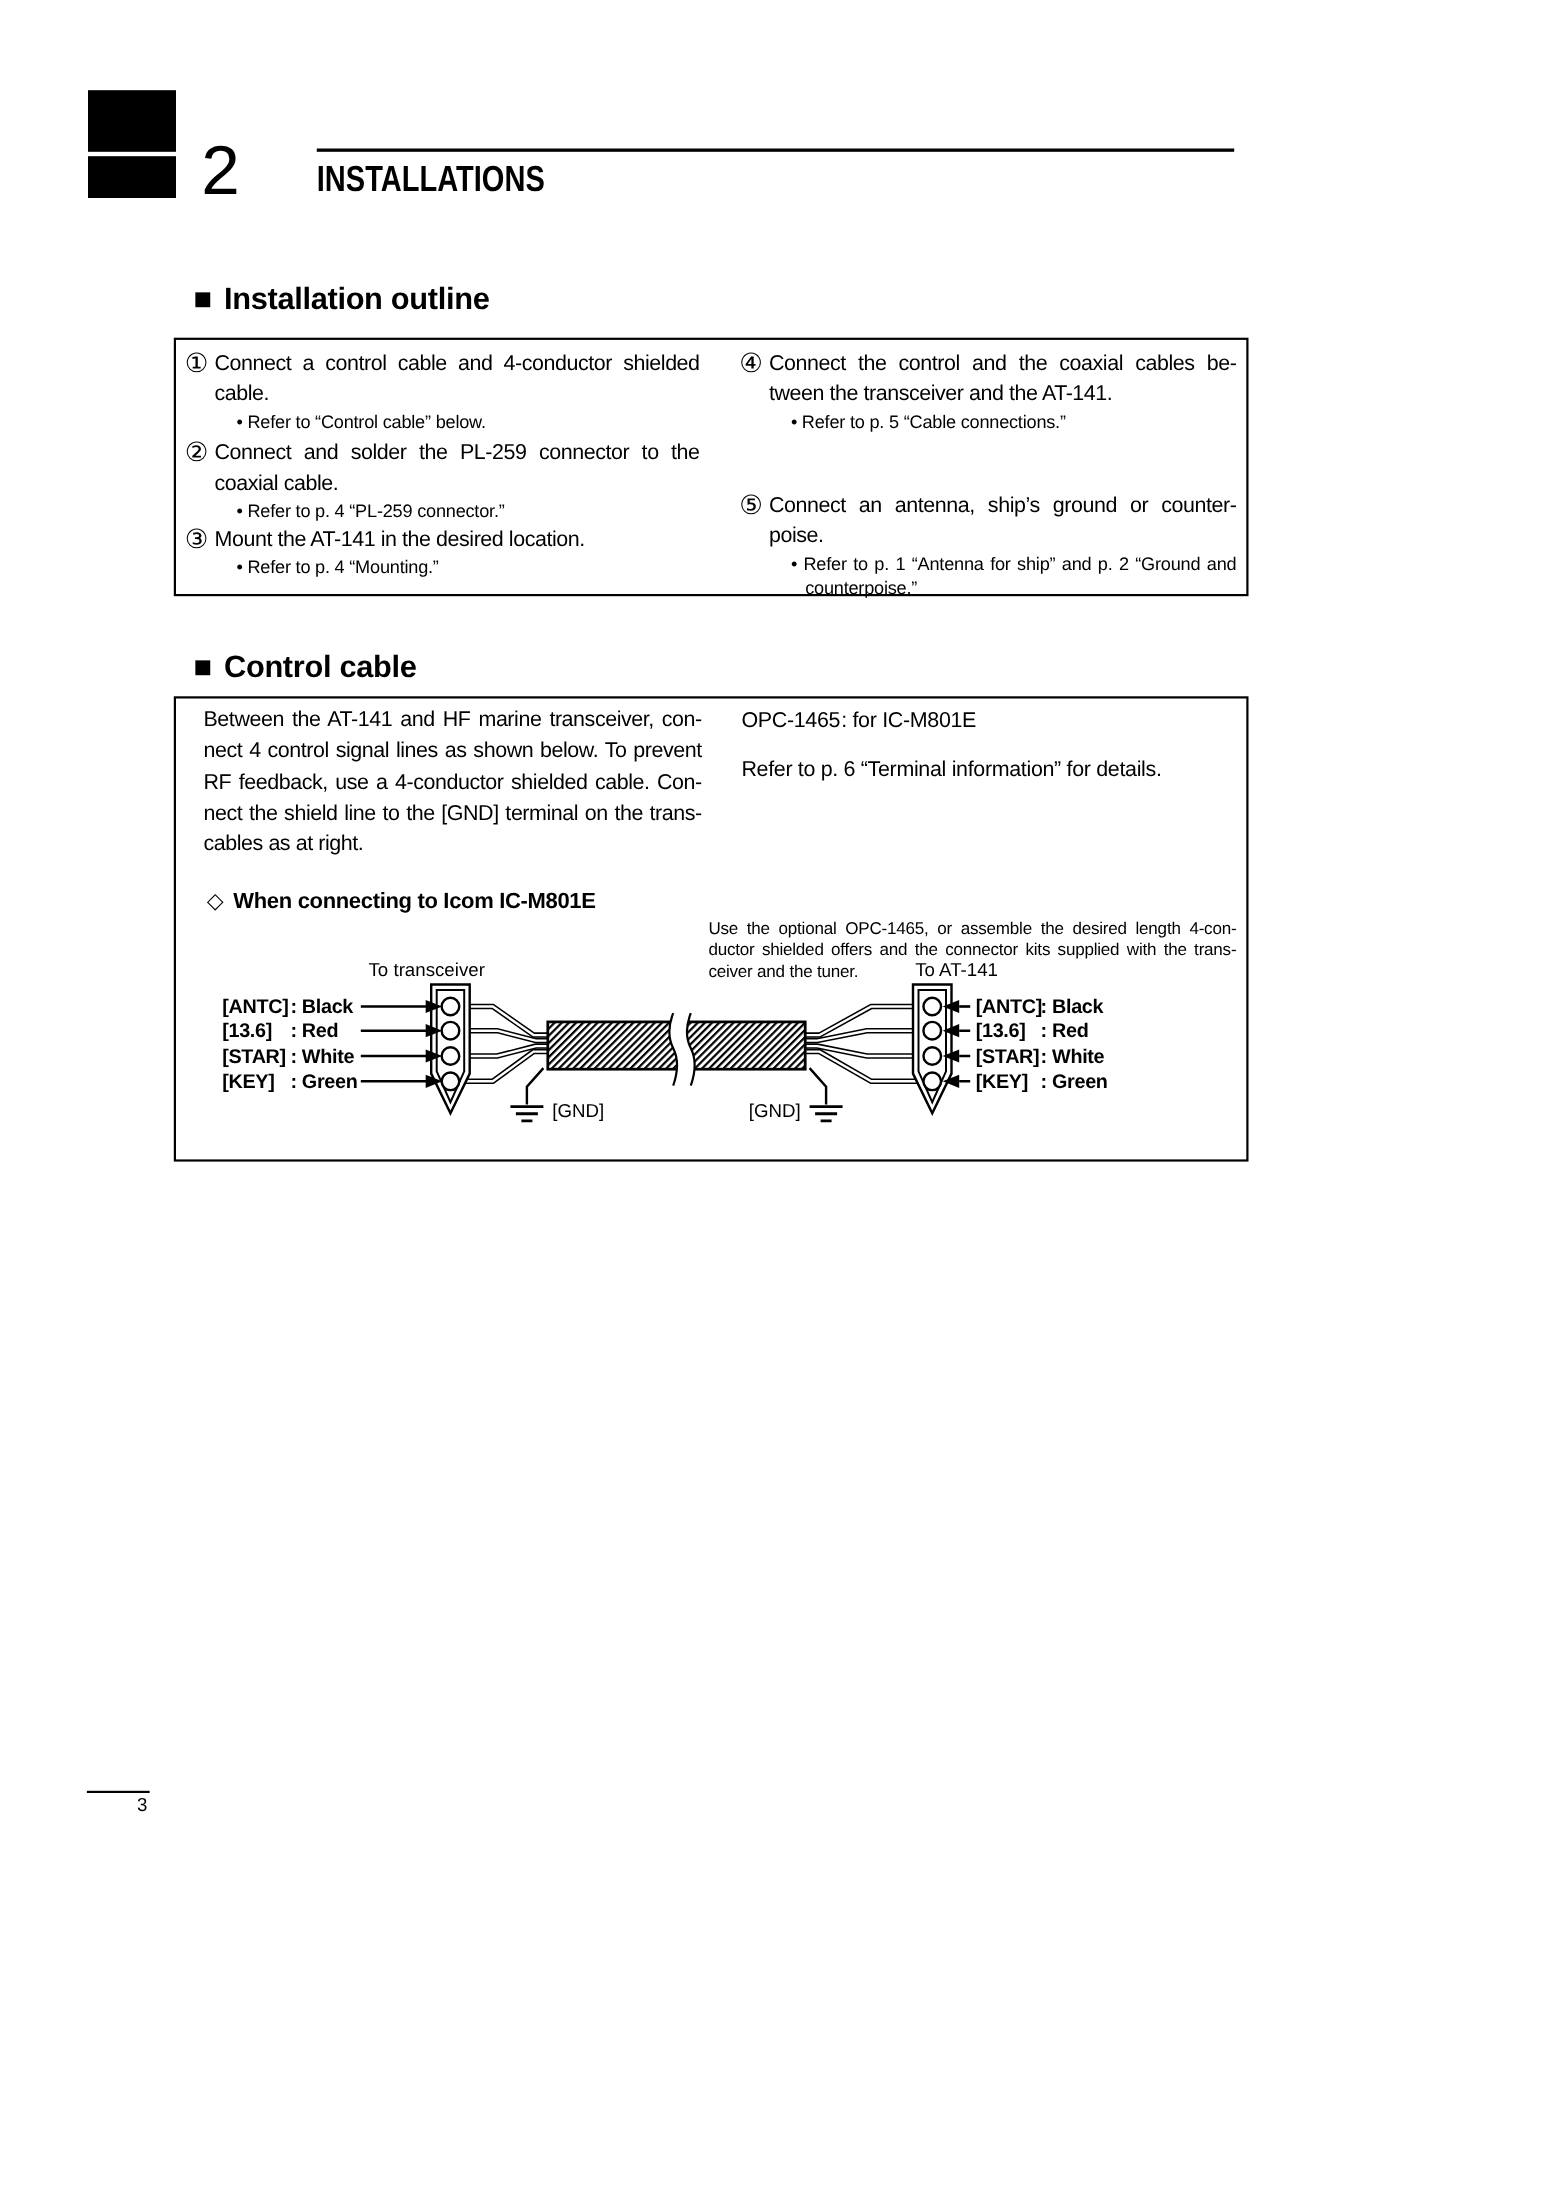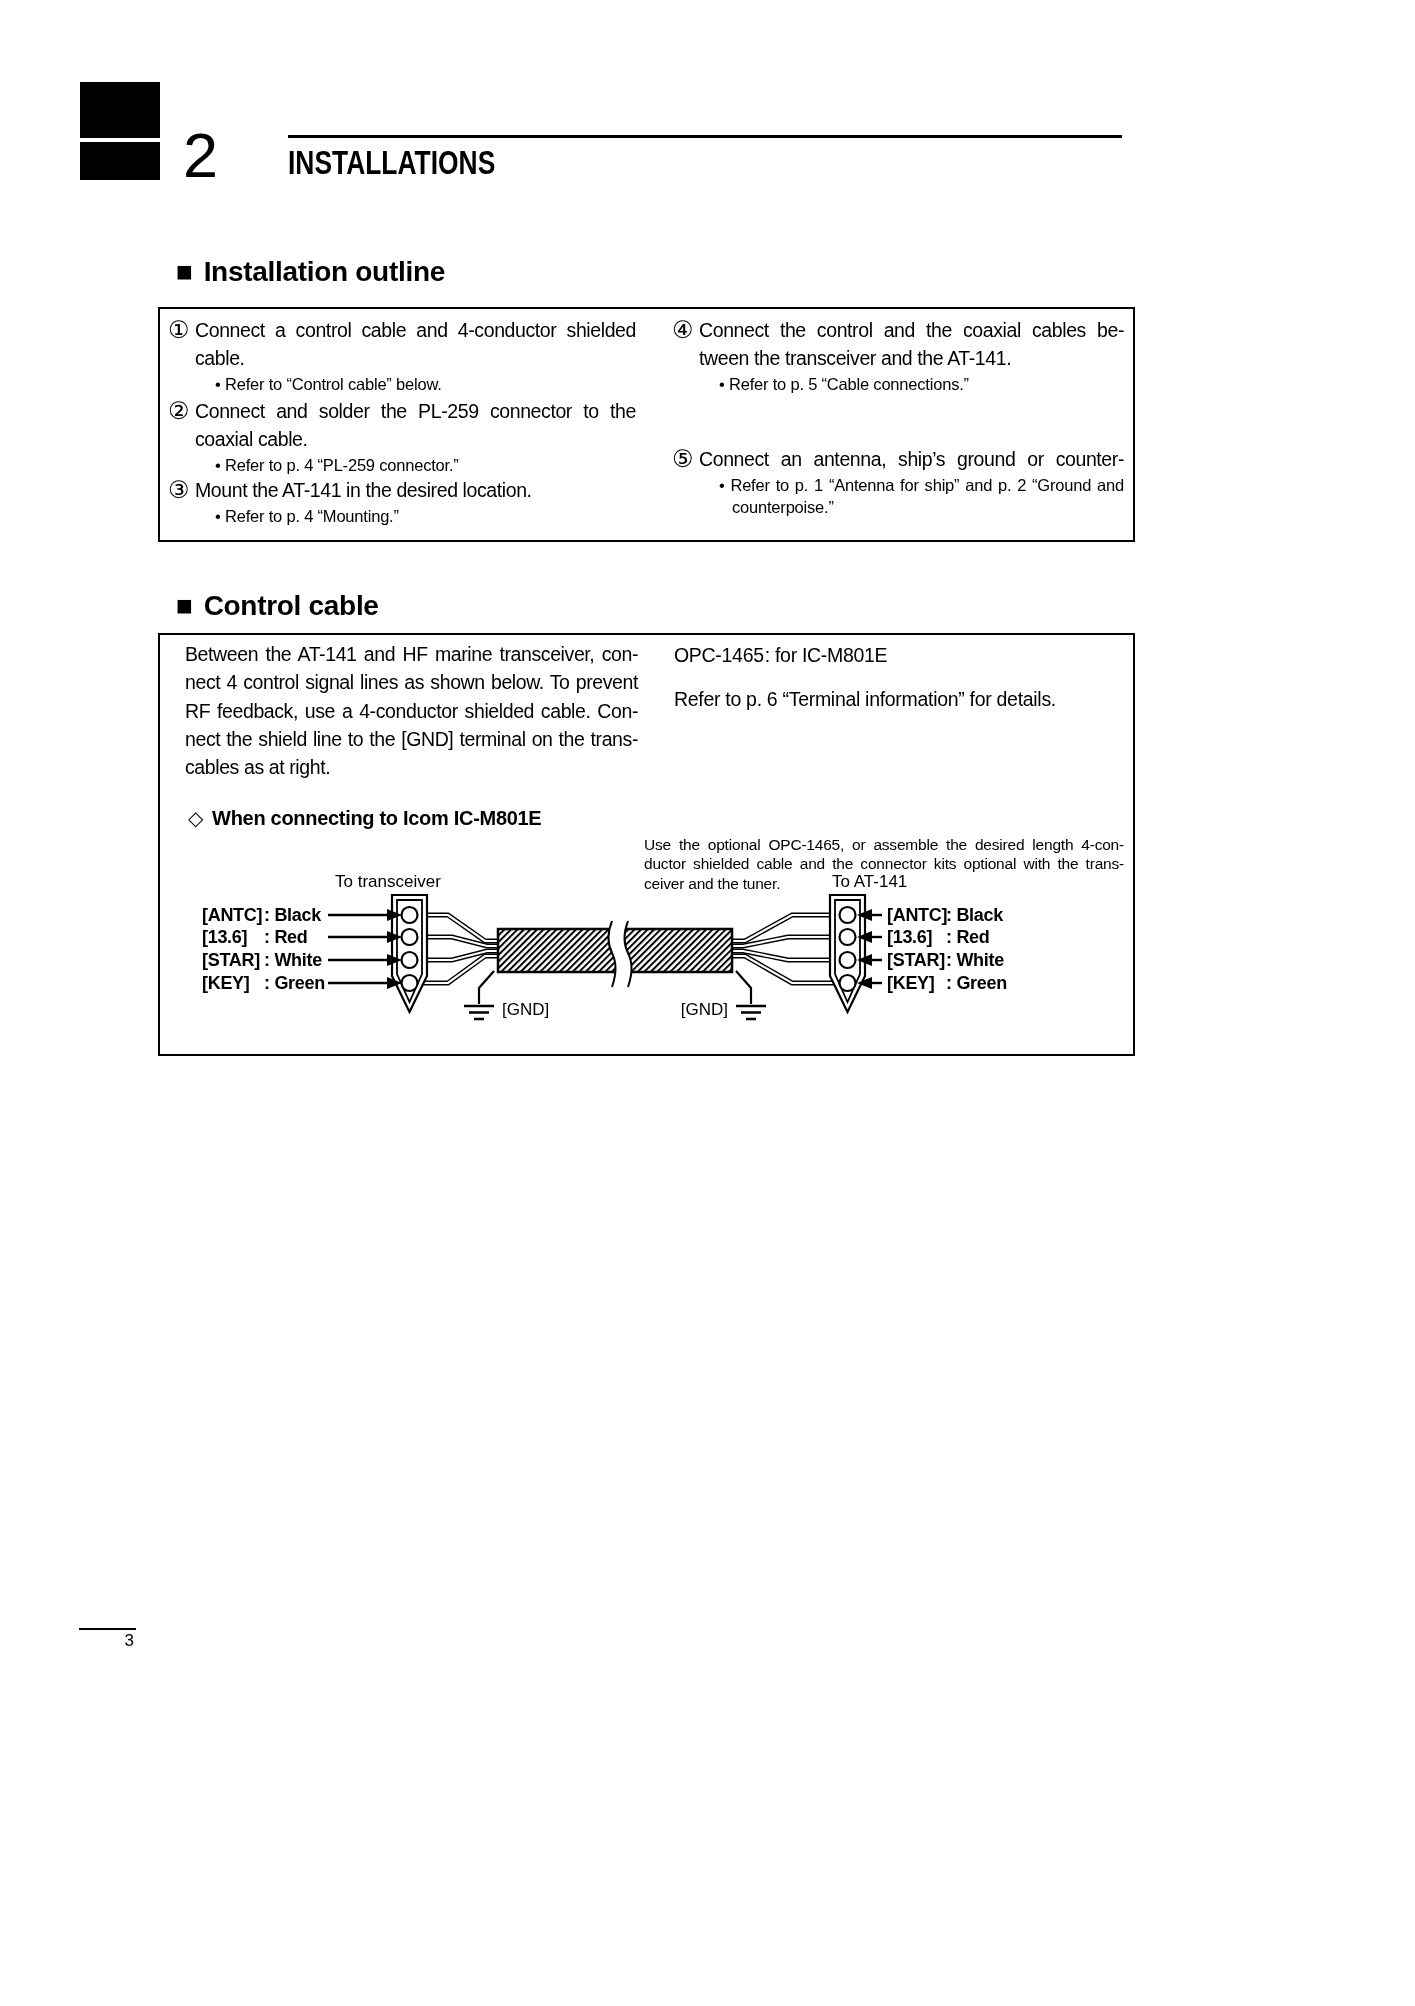--- a/index.html
+++ b/index.html
@@ -117,20 +117,21 @@
         <div class="ll">tween the transceiver and the AT-141.</div>
       </div>
       <div class="iref">
         <div class="ll">• Refer to p. 5 “Cable connections.”</div>
       </div>
     </div>
     <div class="oitem it5">
       <span class="inum">⑤</span>
       <div class="ibody">
         <div class="jl">Connect an antenna, ship’s ground or counter-</div>
+        <div class="ll">poise.</div>
       </div>
       <div class="iref">
         <div class="jl">• Refer to p. 1 “Antenna for ship” and p. 2 “Ground and</div>
         <div class="ll ref2">counterpoise.”</div>
       </div>
     </div>
   </div>
 
   <div class="sec-heading sec2">
     <span class="marker">■</span><span>Control cable</span>
@@ -151,21 +152,21 @@
     </div>
 
     <div class="crefer">Refer to p. 6 “Terminal information” for details.</div>
 
     <div class="csub">
       <span class="dmarker">◇</span><span>When connecting to Icom IC-M801E</span>
     </div>
 
     <div class="cnote">
       <div class="jl">Use the optional OPC-1465, or assemble the desired length 4-con-</div>
-      <div class="jl">ductor shielded cable and the connector kits optional with the trans-</div>
+      <div class="jl">ductor shielded offers and the connector kits supplied with the trans-</div>
       <div class="ll">ceiver and the tuner.</div>
     </div>
 
     <svg class="diagram-svg" width="973" height="419" viewBox="0 0 973 419">
       <defs>
         <pattern id="hatch" patternUnits="userSpaceOnUse" width="4.6" height="4.6" patternTransform="rotate(45)">
           <rect width="4.6" height="4.6" fill="#ffffff"></rect>
           <rect x="0" y="0" width="2" height="4.6" fill="#000000"></rect>
         </pattern>
       </defs>

